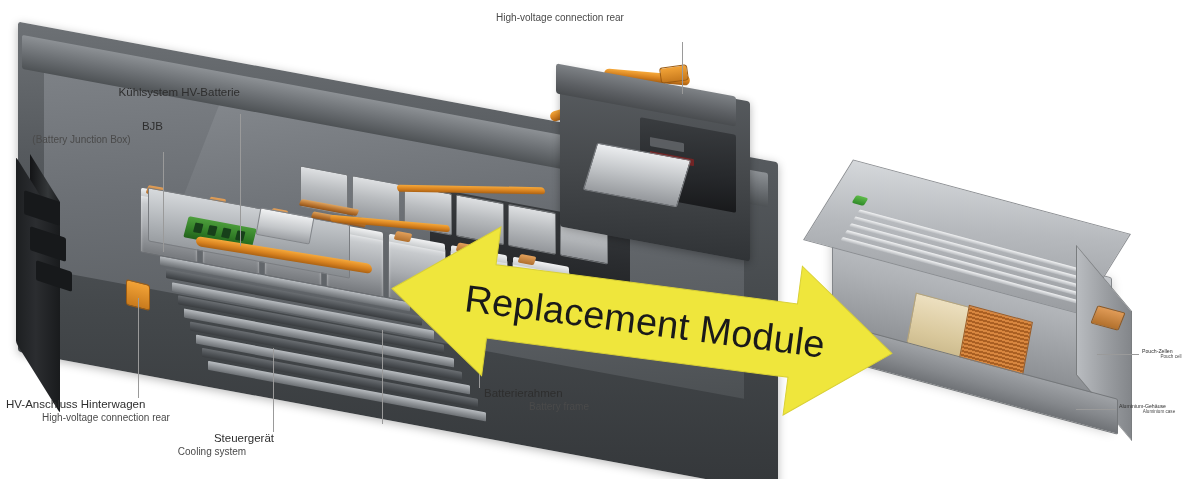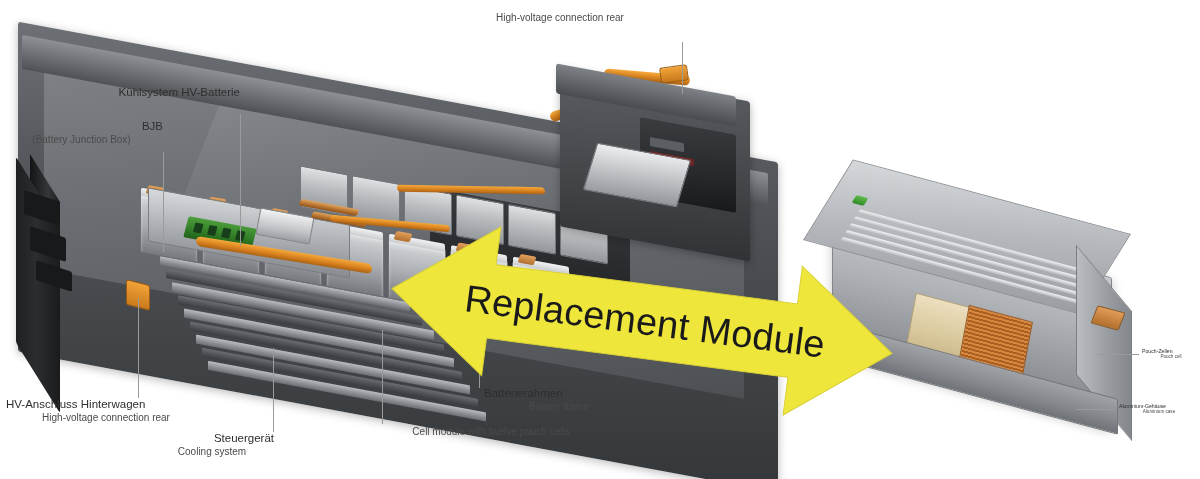--- a/index.html
+++ b/index.html
@@ -385,21 +385,20 @@
     <div class="de">HV-Anschluss Hinterwagen</div>
     <div class="en">High-voltage connection rear</div>
   </div>
 
   <div class="callout right-al" style="left:150px;top:432px;width:124px;">
     <div class="de">Steuergerät</div>
     <div class="en">Cooling system</div>
   </div>
 
   <div class="callout left-al" style="left:386px;top:426px;width:210px;">
-    <div class="en">Cell module with twelve pouch cells</div>
   </div>
 
   <div class="callout left-al" style="left:484px;top:387px;width:150px;">
     <div class="de">Batterierahmen</div>
     <div class="en">Battery frame</div>
   </div>
 
   <div class="callout left-al tiny" style="left:1142px;top:348px;width:58px;">
     <div class="de">Pouch-Zellen</div>
     <div class="en">Pouch cell</div>

